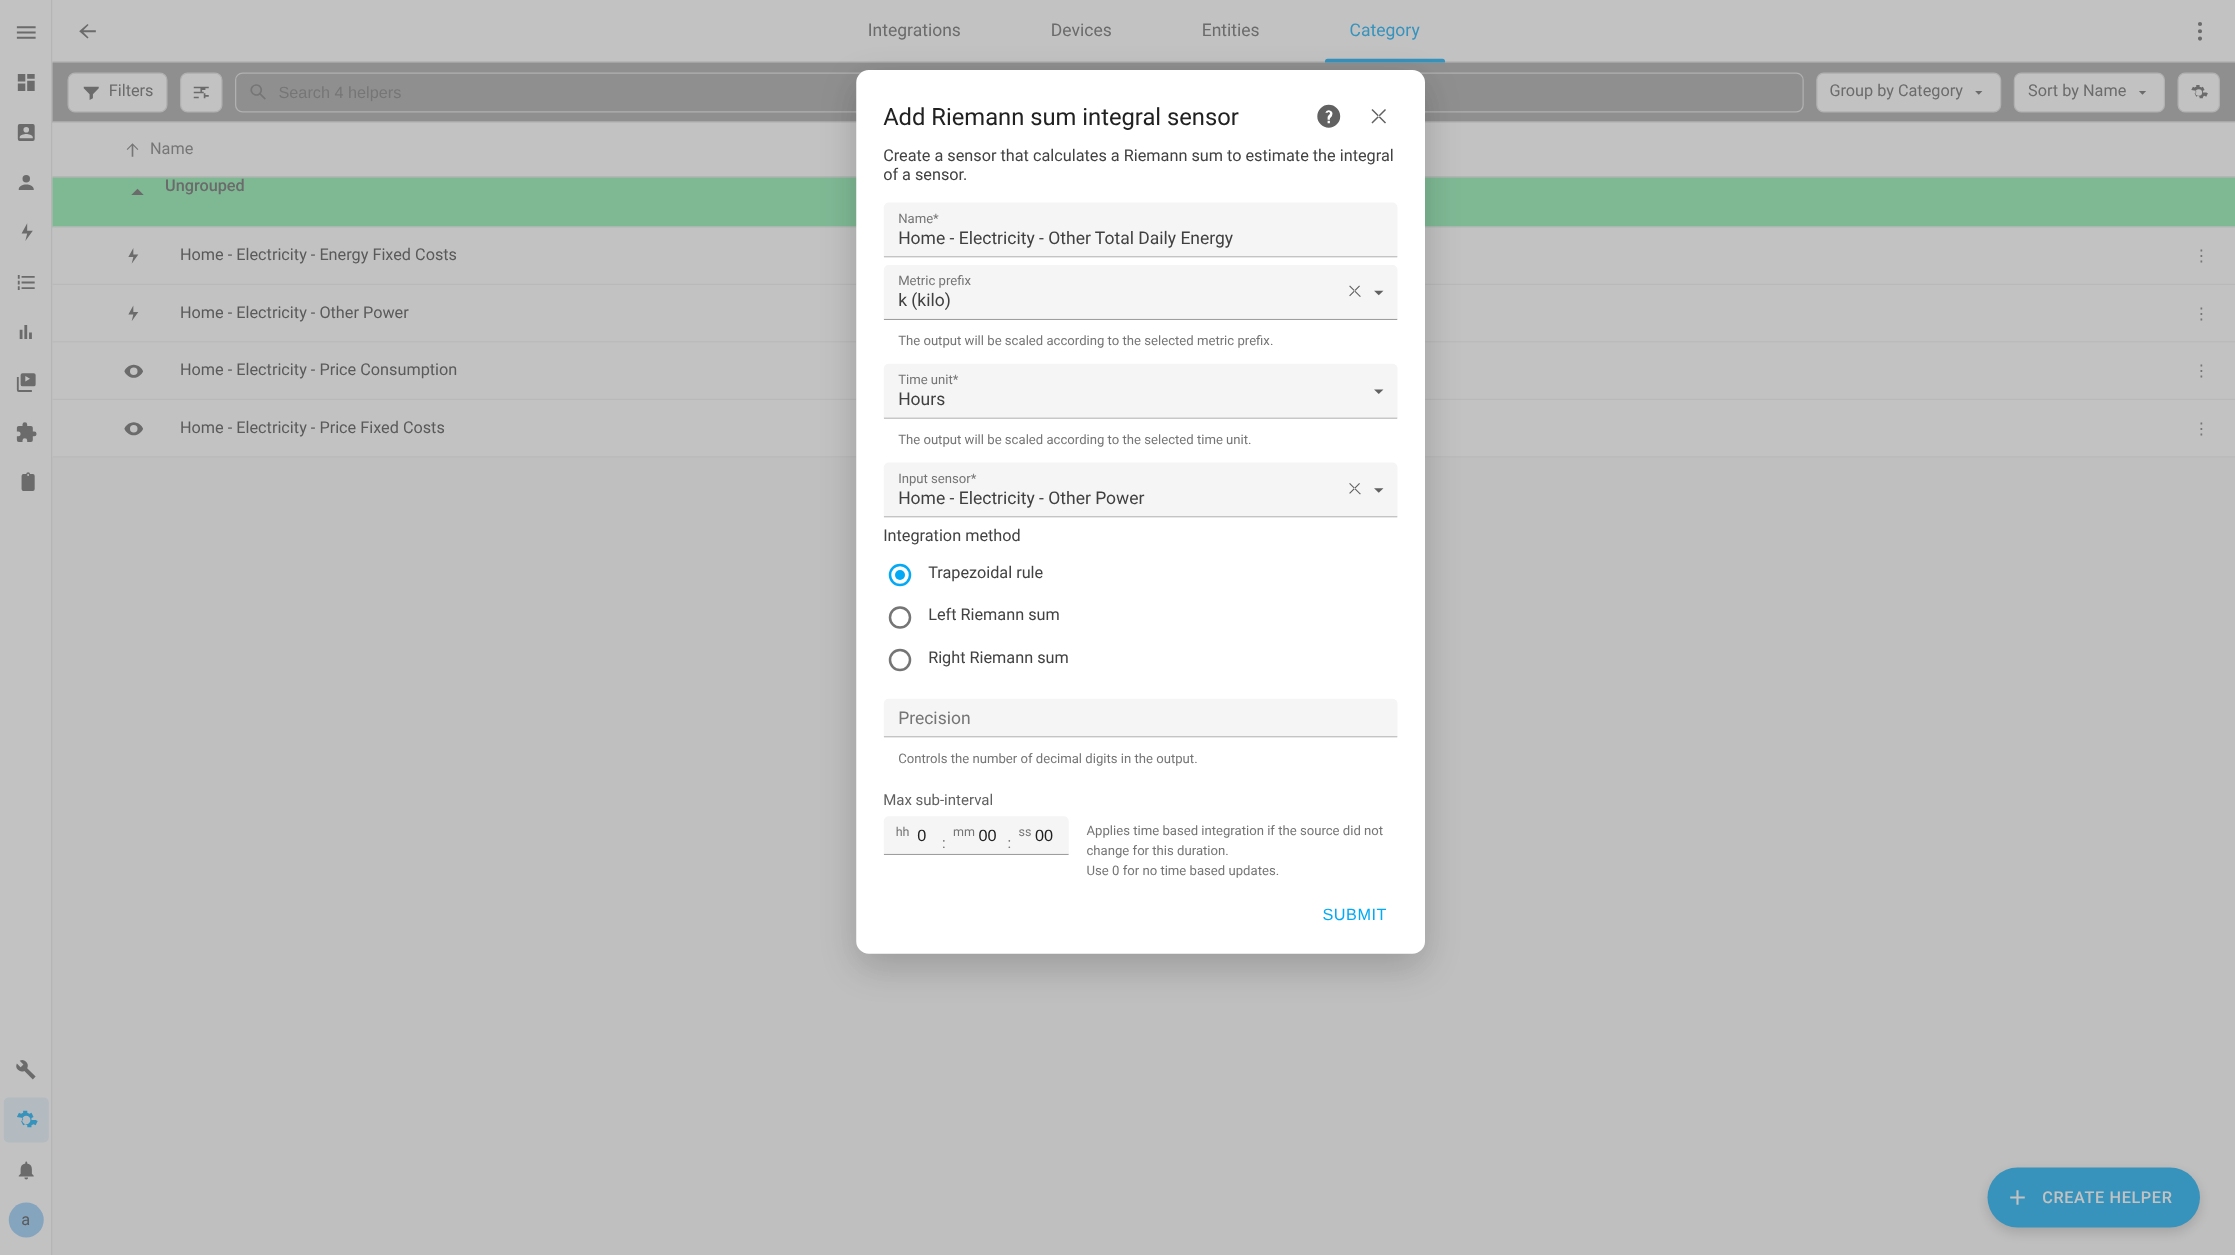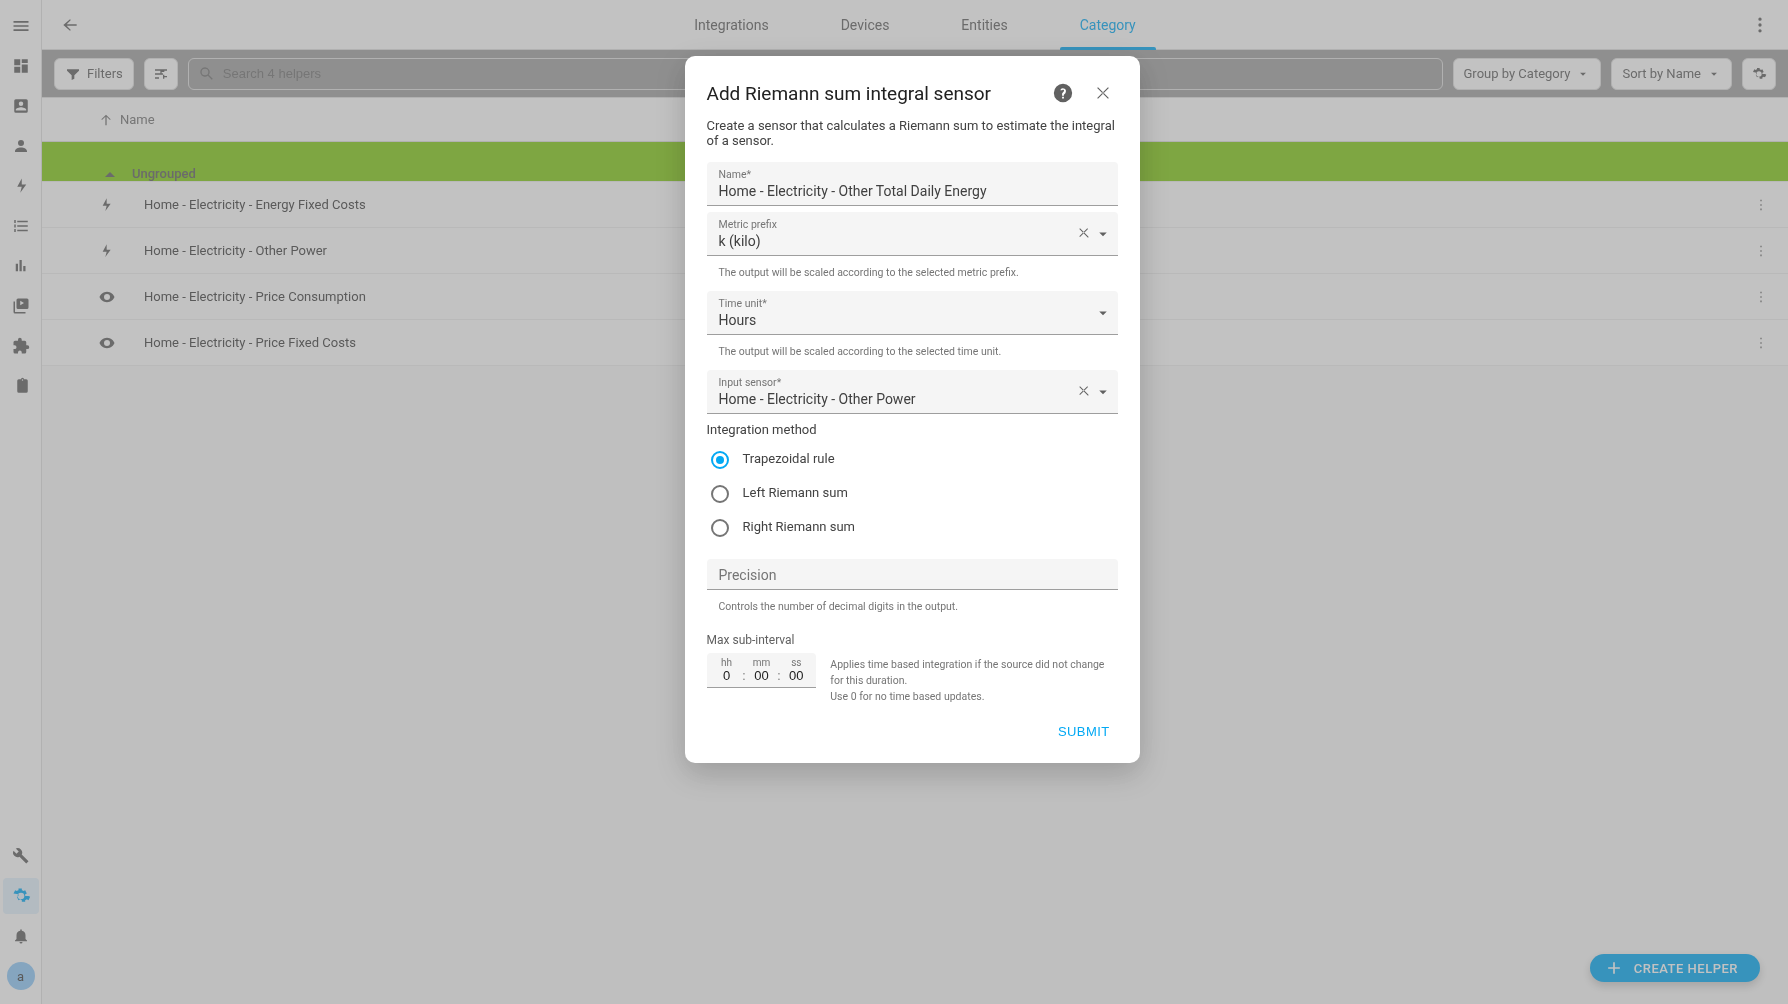--- a/index.html
+++ b/index.html
@@ -21,47 +21,47 @@
 .top-menu { width:40px; height:40px; display:flex; align-items:center; justify-content:center; color:#616161; cursor:pointer;}
 .toolbar { height:48px; display:flex; align-items:center; padding:0 12px; gap:10px; border-bottom:1px solid #e0e0e0; background:#a3a3a3; }
 .chip-btn { border:1px solid #e0e0e0; border-radius:6px; height:32px; padding:0 10px; display:flex; align-items:center; gap:6px; color:#616161; font-size:13px; cursor:pointer; background:#fff;}
 .icon-btn-sq { border:1px solid #e0e0e0; border-radius:6px; width:34px; height:32px; display:flex; align-items:center; justify-content:center; color:#616161; cursor:pointer; background:#fff;}
 .search-box { flex:1; border:1px solid #e0e0e0; border-radius:6px; height:32px; display:flex; align-items:center; padding:0 10px; gap:8px; color:#757575;}
 .search-box input { border:none; outline:none; flex:1; font-size:13px; color:#333; background:transparent; }
 .toolbar .right { margin-left:auto; display:flex; gap:10px; align-items:center;}
 .table-head { height:44px; display:flex; align-items:center; padding:0 20px 0 56px; color:#757575; font-size:13px; border-bottom:1px solid #e0e0e0; background:#fff;}
 .table-head .col-name { display:flex; align-items:center; gap:6px; width:58%; }
 .table-head .col-type { flex:1; padding-left: 20px;}
-.group-row { height:40px; display:flex; align-items:flex-end; padding-left:56px; font-weight:500; color:#616161; font-size:13px; border-bottom:1px solid #eee; background:#84cc16; cursor:pointer;}
+.group-row { height:40px; display:flex; align-items:flex-start; padding-left:56px; font-weight:500; color:#616161; font-size:13px; border-bottom:1px solid #eee; background:#86efac; cursor:pointer;}
 .group-row .chev { margin-right: 16px; }
 .h-row { height:46px; display:flex; align-items:center; padding-left:56px; padding-right:12px; color:#424242; font-size:13px; border-bottom:1px solid #eee; background:#fff;}
 .h-row .h-icon { width:28px; color:#616161; margin-right:18px; display:flex; }
 .h-row .h-name { width:54%; }
 .h-row .h-type { flex:1; color:#616161; }
 .h-row .h-menu { width:30px; color:#757575; cursor:pointer; text-align:center;}
-.fab { position:fixed; right:28px; bottom:22px; background:#03a9f4; color:#fff; border-radius:28px; height:28px; padding:0 22px 0 14px; display:flex; align-items:center; gap:10px; font-weight:500; letter-spacing:.5px; font-size:13px; cursor:pointer; box-shadow:0 4px 10px rgba(0,0,0,.2);}
+.fab { position:fixed; right:28px; bottom:22px; background:#03a9f4; color:#fff; border-radius:28px; height:48px; padding:0 22px 0 14px; display:flex; align-items:center; gap:10px; font-weight:500; letter-spacing:.5px; font-size:13px; cursor:pointer; box-shadow:0 4px 10px rgba(0,0,0,.2);}
 .scrim { position:fixed; inset:0; background:rgba(120,120,120,.45); display:flex; align-items:flex-start; justify-content:center; padding-top:56px;padding-left:36px;}
 .dialog { width:455px; background:#fff; border-radius:10px; padding:22px 22px 18px; box-shadow:0 10px 30px rgba(0,0,0,.2); }
 .dialog-head { display:flex; align-items:center; gap:10px; margin-bottom:10px;}
 .dialog-title { font-size:19px; font-weight:400; flex:1; color:#212121;}
 .dialog-iconbtn { width:30px; height:30px; display:flex; align-items:center; justify-content:center; color:#616161; cursor:pointer; }
 .dialog-desc { font-size:13px; color:#424242; margin-bottom:14px;}
 .field { background:#f5f5f5; border-bottom:1px solid #9e9e9e; border-radius:4px 4px 0 0; padding:6px 12px 4px; margin-bottom:6px; position:relative;}
 .field .fld-label { font-size:10.5px; color:#757575; display:block; }
 .field .fld-val { font-size:14px; color:#404040; padding:2px 0 2px; min-height:18px;}
 .field .fld-tools { position:absolute; right:6px; top:50%; transform:translateY(-50%); display:flex; gap:2px; color:#616161;}
 .helper-txt { font-size:10.5px; color:#757575; padding:4px 12px 12px; }
 .section-label { font-size:13px; color:#424242; margin:8px 0 6px; }
 .radio-opt { display:flex; gap:14px; padding:8px 4px; font-size:13px; color:#424242; cursor:pointer;}
 .radio-outer { width:18px; height:18px; border:2px solid #757575; border-radius:50%; display:flex; align-items:center; justify-content:center;}
 .radio-opt.selected .radio-outer { border-color:#03a9f4; }
 .radio-inner { width:8px; height:8px; border-radius:50%; background:#03a9f4; }
 .msi { display:flex; gap:14px; align-items:flex-start; margin-top:4px;}
 .msi-fields { display:flex; align-items:center; border-bottom:1px solid #9e9e9e; background:#f5f5f5; border-radius:4px 4px 0 0; padding:2px 6px;}
-.msi-cell { display:flex; flex-direction:column; align-items:center; padding:2px 4px;}
+.msi-cell { display:flex; flex-direction:row; padding:2px 4px;}
 .msi-cell .u { font-size:10px; color:#757575;}
 .msi-cell .v { font-size:13px; color:#212121; width:20px; text-align:center; border:none; background:transparent; outline:none;}
 .msi-sep { font-size:12px; color:#757575; padding:12px 2px 0;}
 .msi-help { font-size:10.5px; color:#757575; line-height:1.5; padding-top:4px;}
 .dialog-actions { display:flex; justify-content:flex-end; margin-top:14px;}
 .btn-submit { color:#03a9f4; font-weight:500; letter-spacing:.4px; font-size:13px; padding:6px 8px; background:transparent; border:none; cursor:pointer;}
 svg { display:block; }
 </style>
 </head>
 <body>

